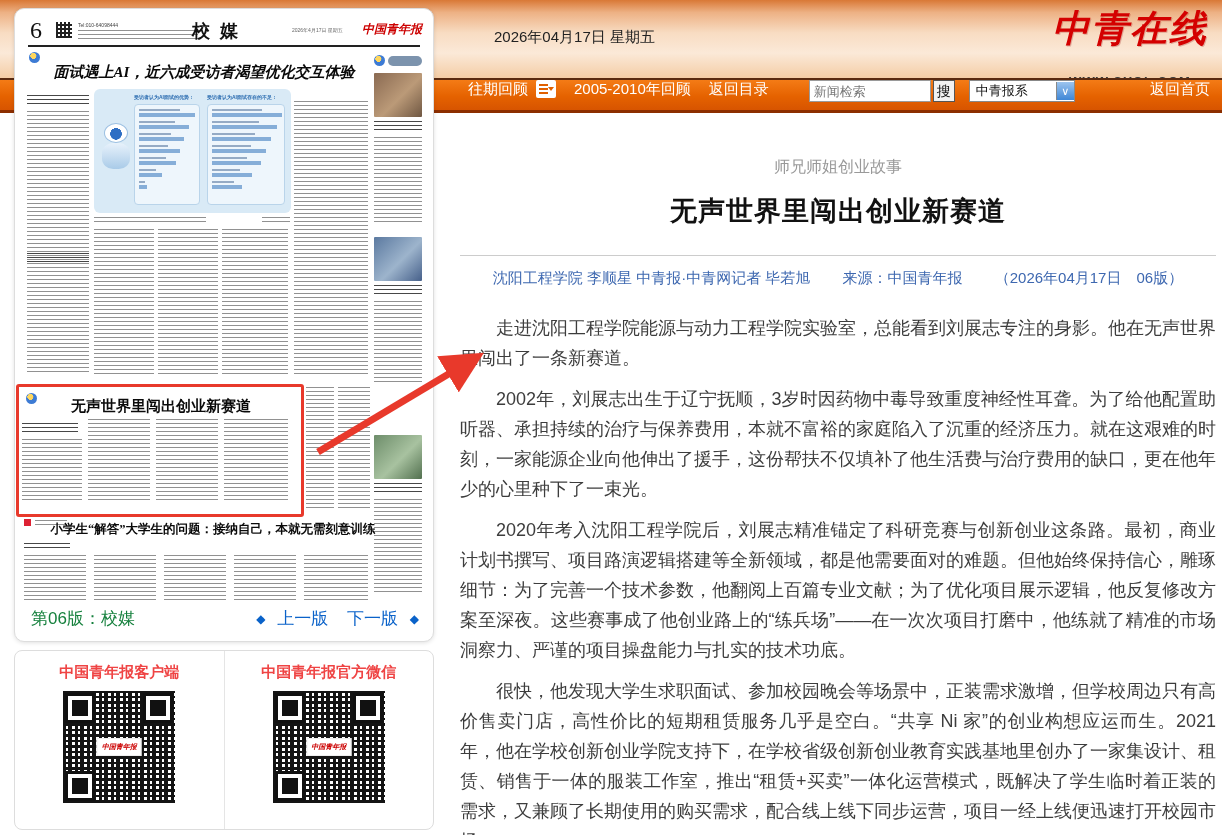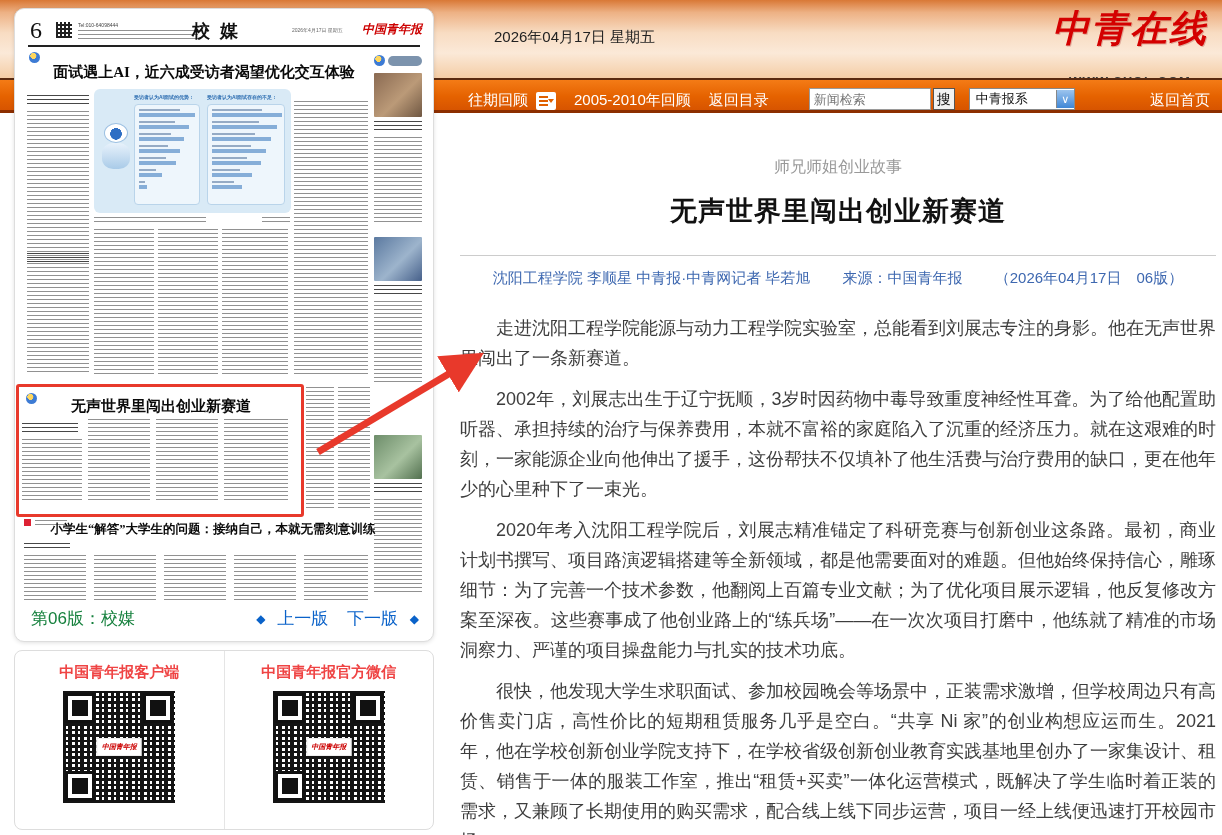--- a/index.html
+++ b/index.html
@@ -10,21 +10,21 @@
   .top-band{position:relative;width:100%;height:78px;
     background:linear-gradient(180deg,#d97836 0%,#edb184 16%,#f8dcc2 42%,#fbe9d8 68%,#f4cda6 100%);}
   .site-date{position:absolute;left:494px;top:28px;font-size:15px;color:#222;}
   .logo{position:absolute;right:14px;top:4px;text-align:center;}
   .logo-main{font-family:"Liberation Serif","DejaVu Serif",serif;font-weight:bold;font-style:italic;
     font-size:37px;color:#d40000;letter-spacing:2px;text-shadow:1px 1px 0 #f5b; text-shadow:1px 1px 0 rgba(150,0,0,.25);}
   .logo-sub{font-size:13px;font-weight:bold;color:#3a3a3a;letter-spacing:1px;margin-top:20px;
     text-shadow:0 1px 0 #fff;}
 
   
-  .nav{position:relative;width:100%;height:30px;display:flex;align-items:flex-end;
+  .nav{position:relative;width:100%;height:30px;display:flex;align-items:flex-start;
     background:linear-gradient(180deg,#f47b16 0%,#e56200 55%,#d75400 100%);
     border-top:2px solid #5a2a10;border-bottom:3px solid #8c2f00;
     color:#fff;font-size:15px;box-sizing:content-box;}
   .nav .sp{margin-left:18px;cursor:pointer;white-space:nowrap;}
   .nav-start{width:468px;flex:0 0 auto;}
   .nav-icon{width:20px;height:18px;background:#fff;border-radius:2px;margin-left:8px;position:relative;cursor:pointer;}
   .nav-icon::before{content:"";position:absolute;left:3px;top:4px;width:9px;height:10px;
     background:repeating-linear-gradient(180deg,#e06000 0 2px,transparent 2px 4px);}
   .nav-icon::after{content:"";position:absolute;right:2px;top:7px;border:3px solid transparent;border-top:4px solid #e06000;}
   .search-input{margin-left:40px;width:112px;height:18px;border:1px solid #9a9a9a;font-size:13px;padding:1px 4px;color:#333;}
@@ -54,21 +54,21 @@
 
   .np-num{font-family:"Liberation Serif","DejaVu Serif",serif;font-size:24px;color:#111;}
   .np-tiny{font-size:5px;color:#444;line-height:6px;}
   .np-section{font-family:"Liberation Serif","DejaVu Serif",serif;font-size:18px;font-weight:bold;
     letter-spacing:10px;color:#111;}
   .np-masthead{font-family:"Liberation Serif","DejaVu Serif",serif;font-weight:bold;font-style:italic;
     color:#c00;font-size:12px;}
   .np-rule{background:#222;height:2px;}
   .np-h1,.np-h2,.np-h3{font-family:"Liberation Serif","DejaVu Serif",serif;font-weight:bold;color:#0a0a0a;
     text-align:center;white-space:nowrap;}
-  .np-h1{font-size:15px;}
+  .np-h1{font-size:15px;font-style:italic;}
   .np-h2{font-size:15px;}
   .np-h3{font-size:12.5px;}
   .sim{background-image:repeating-linear-gradient(180deg,rgba(55,55,55,.55) 0 1px,transparent 1px 4px);}
   .simd{background-image:repeating-linear-gradient(180deg,rgba(25,25,25,.8) 0 1px,transparent 1px 4px);}
   .np-qr{background:repeating-linear-gradient(0deg,#222 0 2px,transparent 2px 4px),
     repeating-linear-gradient(90deg,#222 0 2px,#fff 2px 4px);}
   .mascot{width:11px;height:11px;border-radius:50%;
     background:radial-gradient(circle at 40% 35%,#ffd75e 0 30%,#3d7bd4 33%);}
   .info-panel{background:#d9eaf6;border-radius:6px;}
   .ip-title{font-size:5px;color:#2b6cb0;white-space:nowrap;font-weight:bold;}

